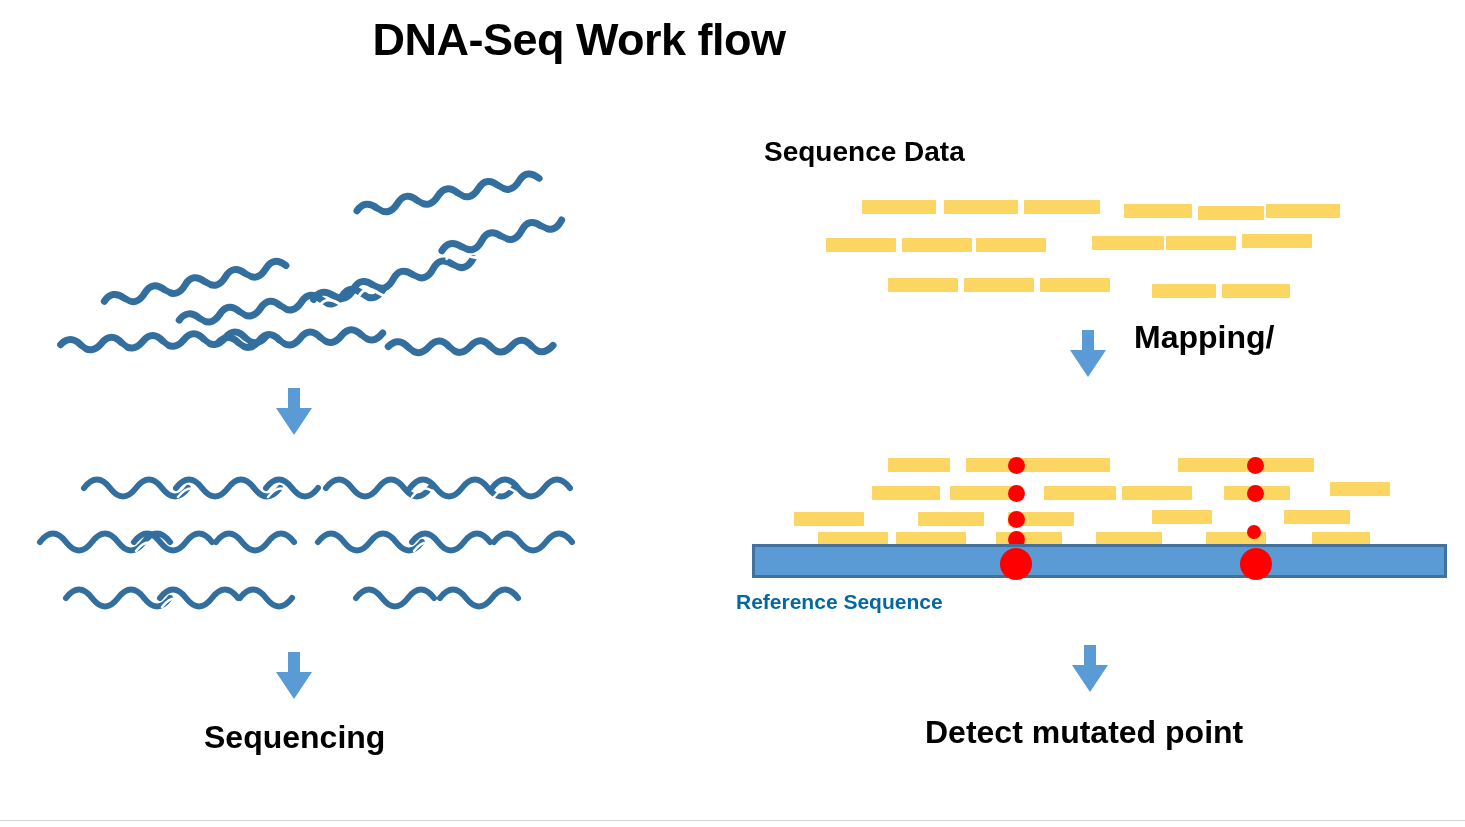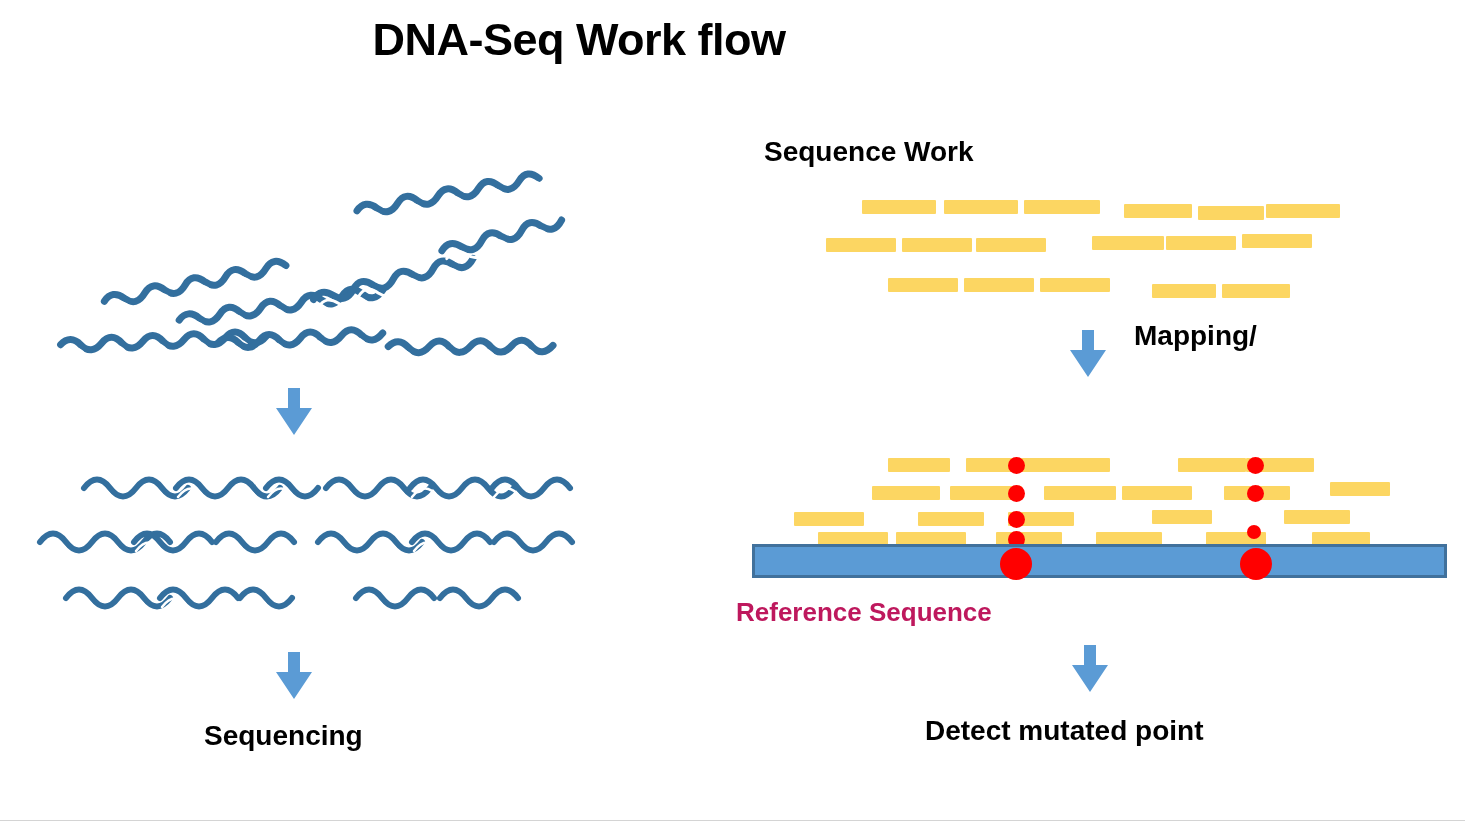--- a/index.html
+++ b/index.html
@@ -35,33 +35,32 @@
   }
   .section-label {
     position: absolute;
     font-size: 28px;
     font-weight: bold;
     color: #000000;
     white-space: nowrap;
   }
   .step-label {
     position: absolute;
-    font-size: 28px;
+    font-size: 32px;
     font-weight: bold;
     color: #000000;
     white-space: nowrap;
     line-height: 1.18;
   }
   .small-label {
     position: absolute;
-    font-size: 26px;
-    font-weight: bold;
-    color: #be185d;
+    font-size: 21px;
+    font-weight: bold;
+    color: #0369a1;
     white-space: nowrap;
-    margin-top: 7px;
   }
   .arrow {
     position: absolute;
   }
   .dna-layer, .frag-layer {
     position: absolute;
     left: 0; top: 0;
     pointer-events: none;
   }
   .read {
@@ -175,21 +174,21 @@
       <path d="M440,598 q13,-17 26,0 q13,17 26,0 q13,-17 26,0"></path>
       <path d="M442,607 q13,-17 26,0 q13,17 26,0 q13,-17 26,0" stroke-width="2.5" stroke="#ffffff"></path>
     </g>
   </svg>
 
   <svg class="arrow" style="left:274px; top:652px;" width="40" height="48" viewBox="0 0 40 48">
     <path d="M14,0 L26,0 L26,20 L38,20 L20,47 L2,20 L14,20 Z" fill="#5B9BD5"></path>
   </svg>
   <div class="step-label" style="left:204px; top:719px;">Sequencing</div>
 
-  <div class="section-label" style="left:764px; top:136px;">Sequence Work</div>
+  <div class="section-label" style="left:764px; top:136px;">Sequence Data</div>
 
   <div>
     <div class="read" style="left:862px; top:200px; width:74px;  height:14px;"></div>
     <div class="read" style="left:944px; top:200px; width:74px;  height:14px;"></div>
     <div class="read" style="left:1024px;top:200px; width:76px;  height:14px;"></div>
     <div class="read" style="left:1124px;top:204px; width:68px;  height:14px;"></div>
     <div class="read" style="left:1198px;top:206px; width:66px;  height:14px;"></div>
     <div class="read" style="left:1266px;top:204px; width:74px;  height:14px;"></div>
 
     <div class="read" style="left:826px; top:238px; width:70px;  height:14px;"></div>

